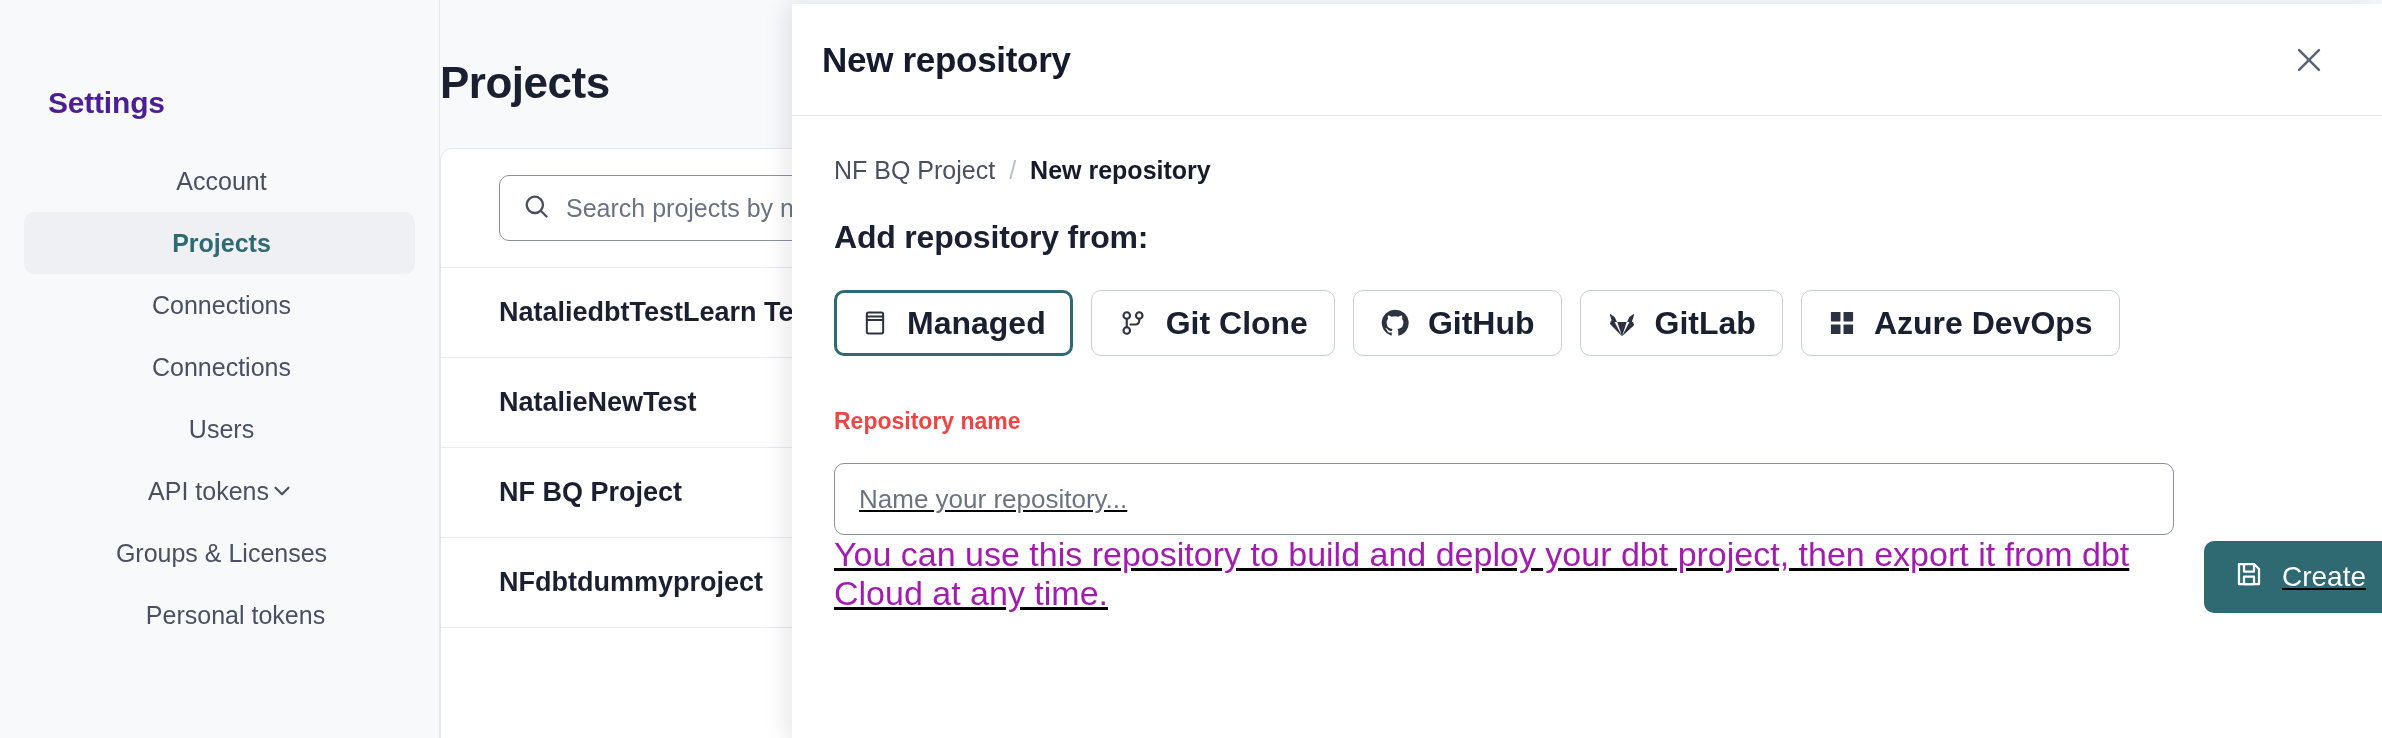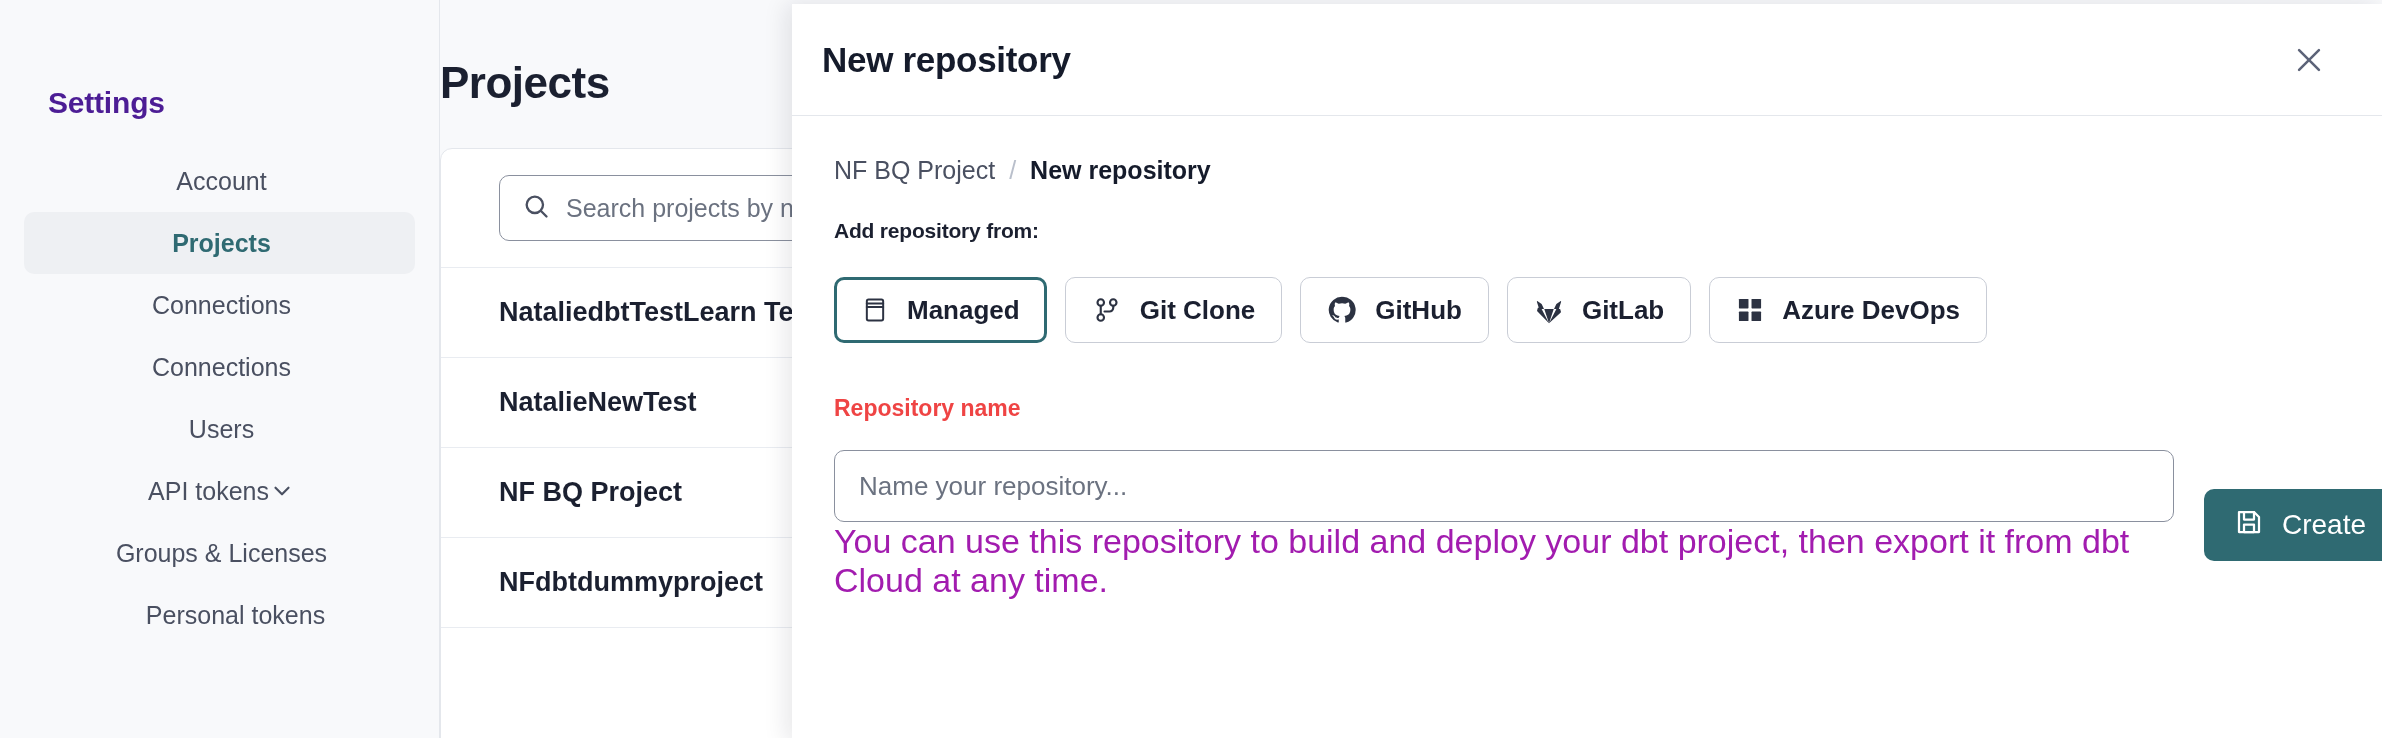--- a/index.html
+++ b/index.html
@@ -161,41 +161,41 @@
     display: flex;
     align-items: center;
     gap: 14px;
     font-size: 25px;
     margin-bottom: 34px;
   }
   .bc-link { color: #4a5061; cursor: pointer; }
   .bc-sep { color: #b9bfcb; }
   .bc-current { color: #151b2b; font-weight: 700; }
   .section-heading {
-    font-size: 21px;
+    font-size: 32px;
     font-weight: 700;
     color: #1b2030;
     margin: 0 0 34px 0;
     letter-spacing: -0.2px;
   }
   .provider-row {
     display: flex;
     gap: 18px;
     margin-bottom: 52px;
   }
   .provider {
     display: inline-flex;
     align-items: center;
     gap: 18px;
     height: 66px;
     padding: 0 26px;
     border: 1px solid #c9cdd6;
     border-radius: 10px;
     background: #ffffff;
-    font-size: 26px;
+    font-size: 32px;
     font-weight: 700;
     color: #1b2030;
     cursor: pointer;
   }
   .provider.selected {
     border: 3px solid #2f6a72;
     padding: 0 24px;
   }
   .provider .gicon {
     display: inline-flex;
@@ -203,22 +203,23 @@
     color: #2c3242;
   }
   .field-label {
     font-size: 23px;
     font-weight: 700;
     color: #ef4444;
     margin-bottom: 28px;
   }
   .field-row {
     display: flex;
-    align-items: center;
+    align-items: flex-end;
     gap: 30px;
+    text-decoration: underline;
   }
   .text-input {
     width: 1340px;
     height: 72px;
     border: 1px solid #8a909e;
     border-radius: 10px;
     padding: 0 24px;
     font-size: 26px;
     font-family: "Liberation Sans", sans-serif;
     color: #1b2030;

